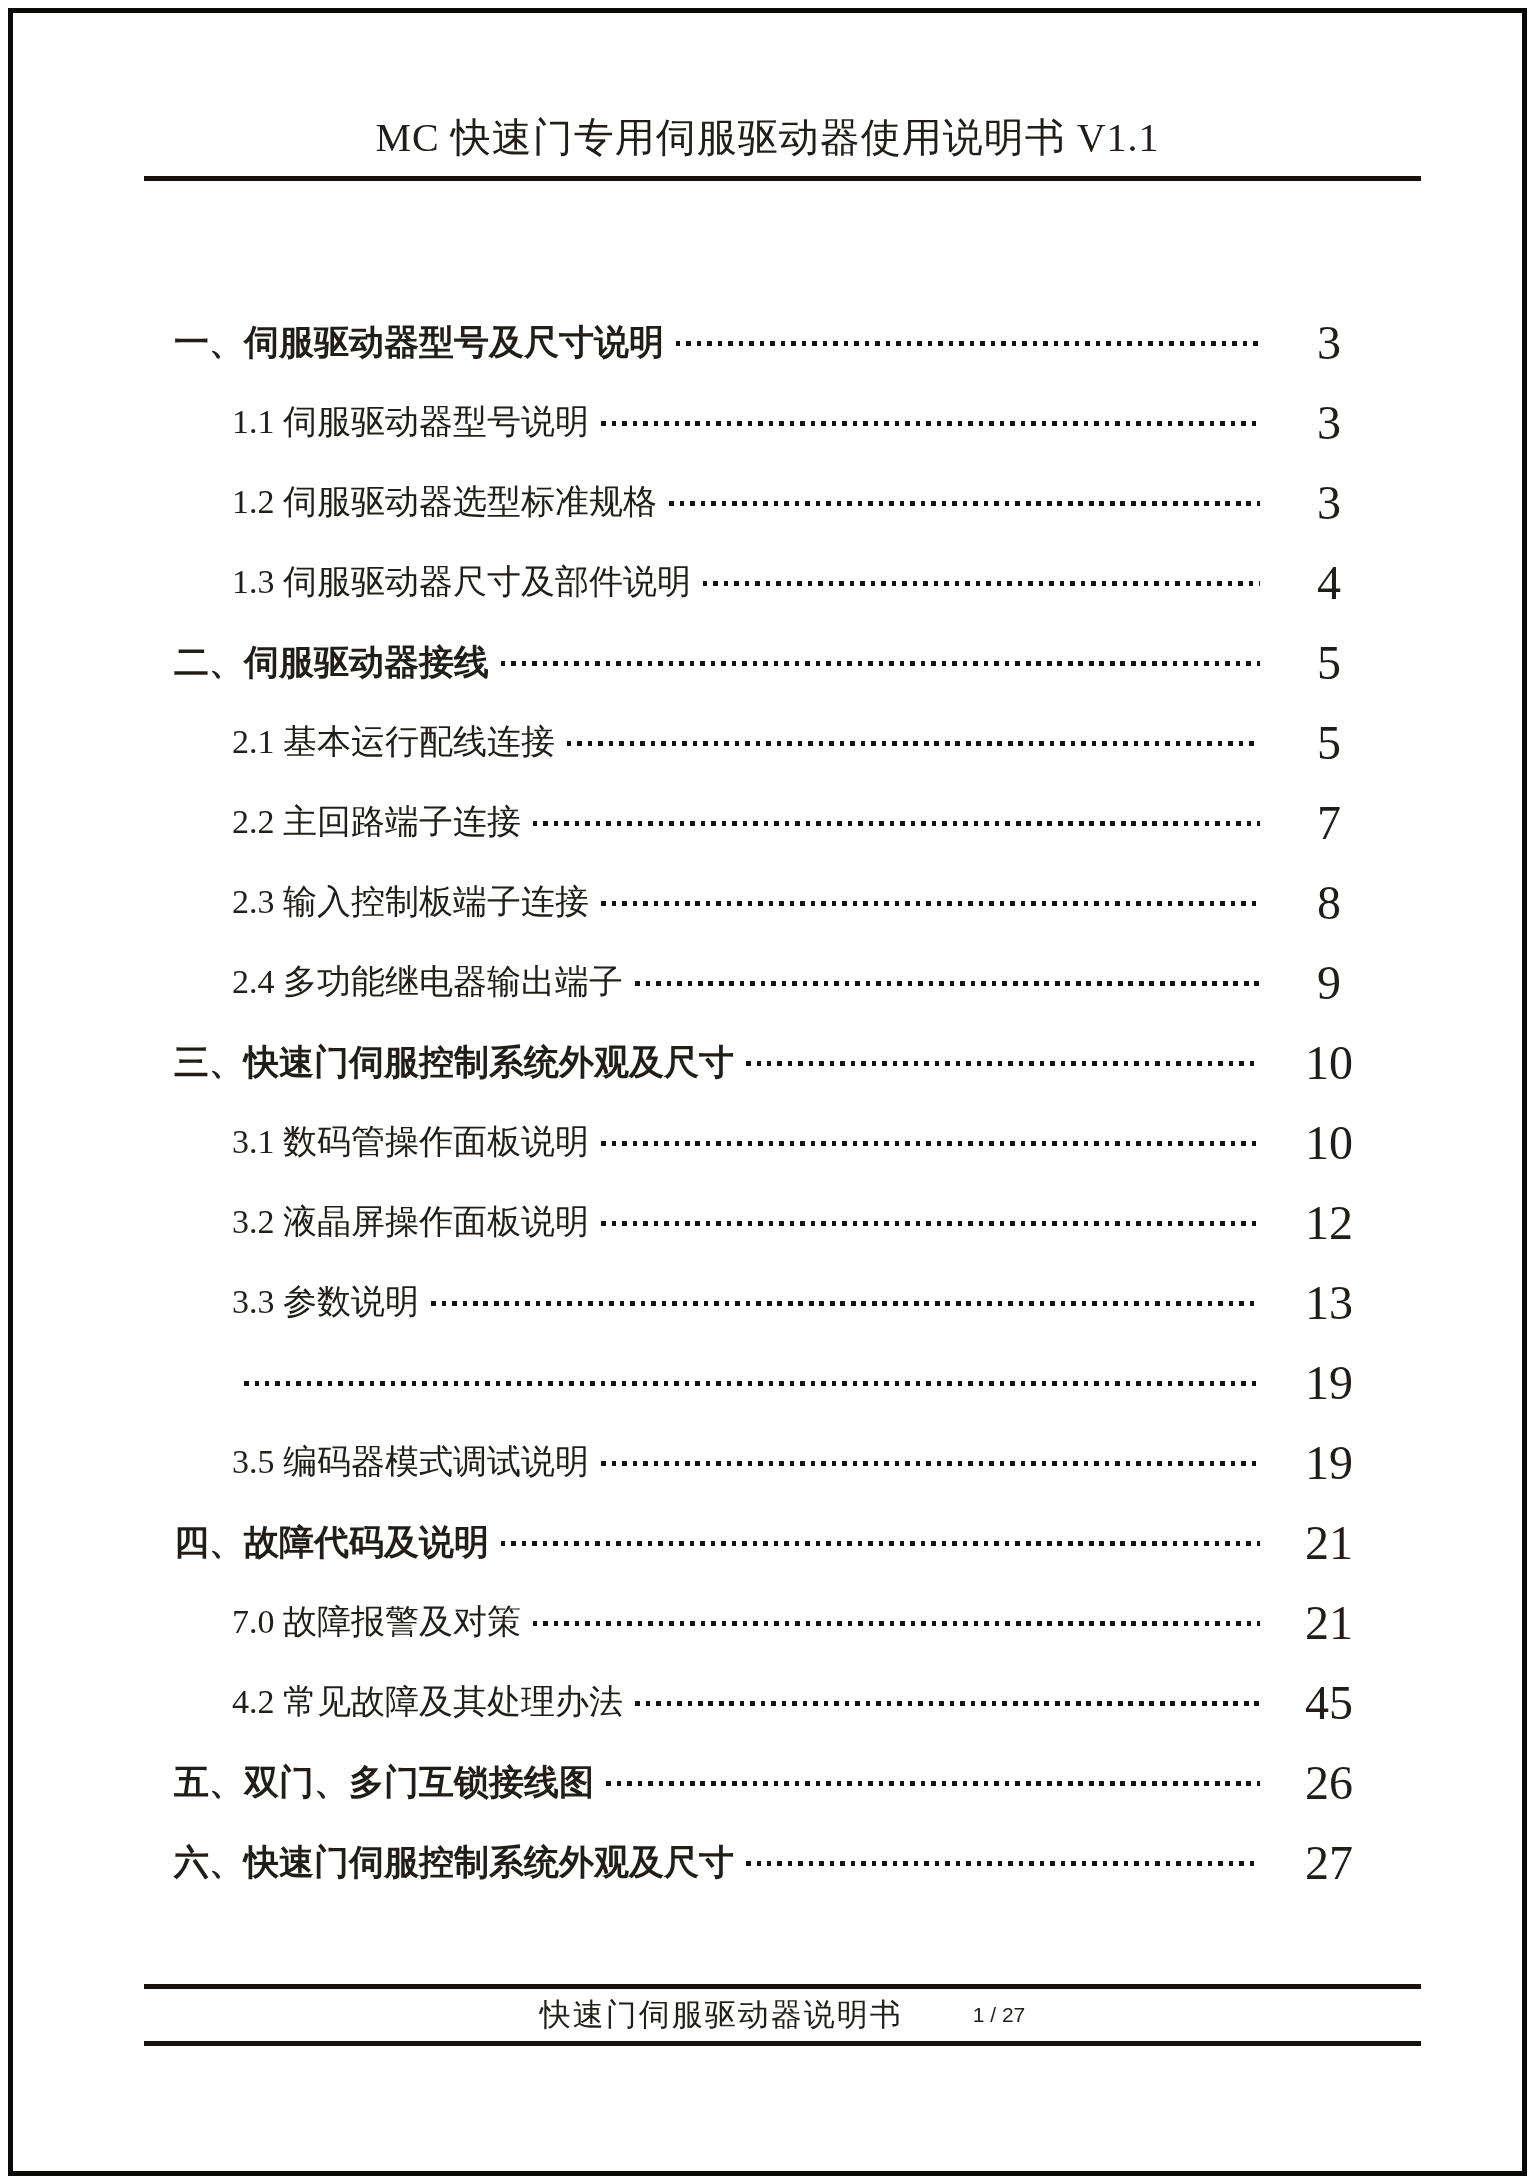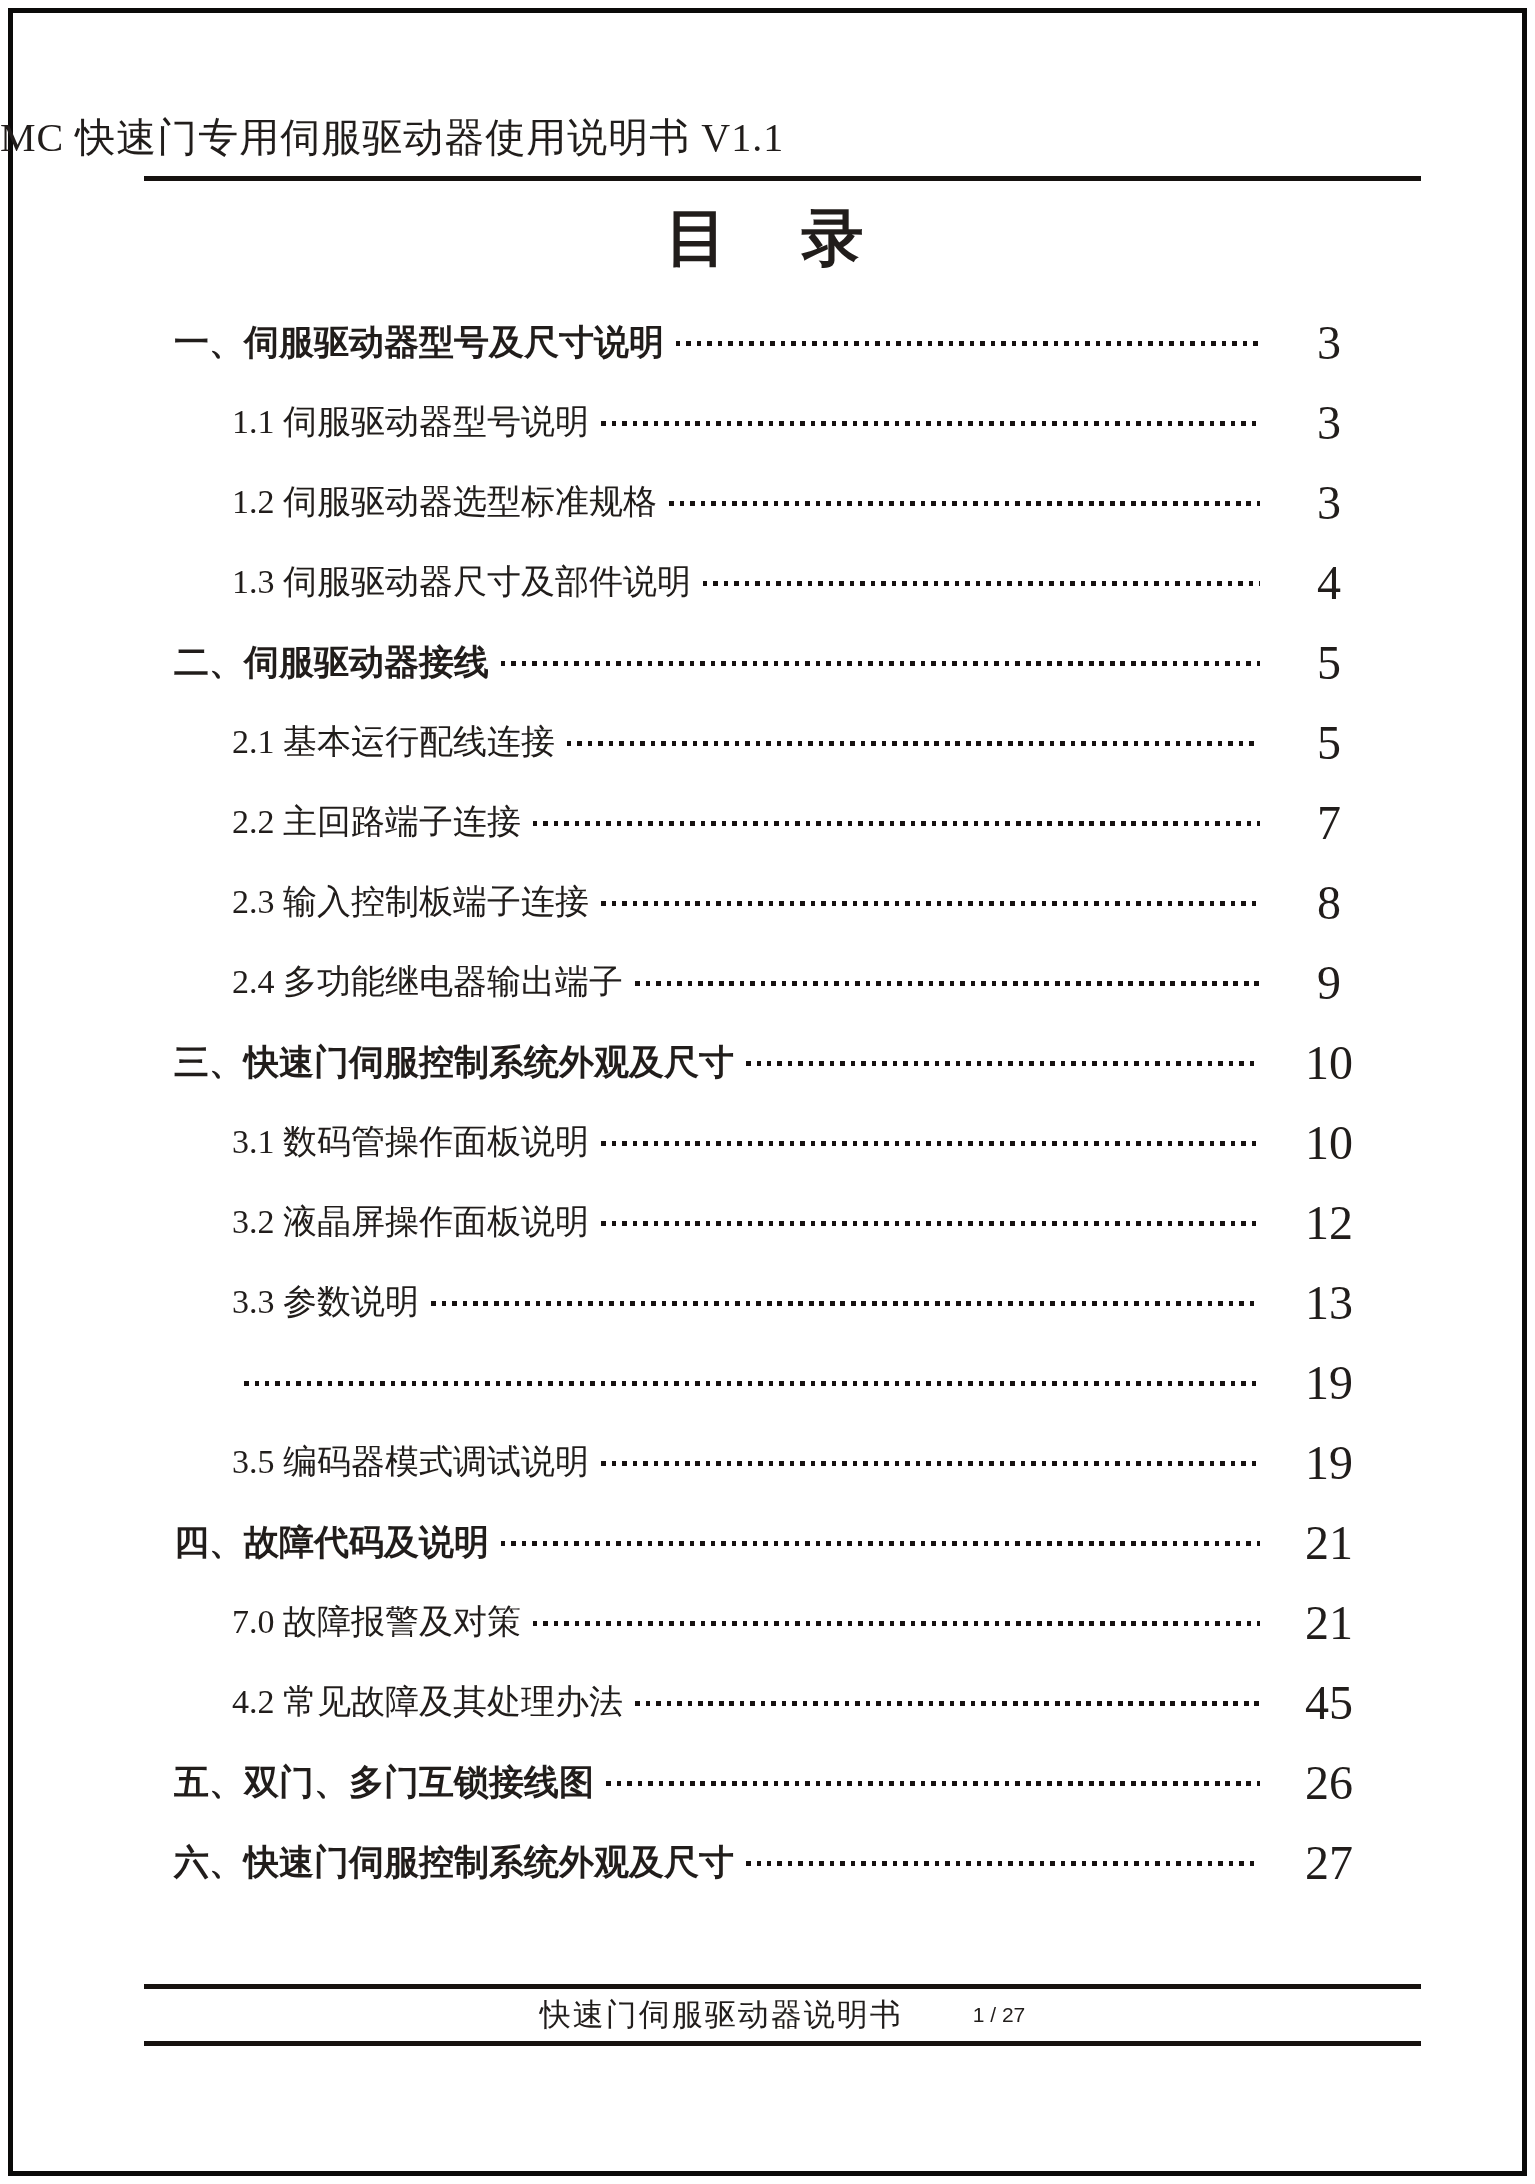--- a/index.html
+++ b/index.html
@@ -3,21 +3,21 @@
 <meta charset="utf-8">
 <style>
   html,body{margin:0;padding:0;background:#ffffff;}
   body{width:1535px;height:2184px;}
   .page{
     position:relative;width:1535px;height:2184px;background:#ffffff;
     font-family:"Liberation Serif","DejaVu Serif",serif;color:#211d1b;overflow:hidden;
   }
   .page-border{position:absolute;inset:8px;border:5px solid #0b0a09;}
   .header-title{
-    position:absolute;top:110px;left:0;width:100%;text-align:left;
+    position:absolute;top:110px;left:0;width:100%;text-align:center;
     font-size:40px;letter-spacing:1px;white-space:nowrap;
   }
   .header-rule{position:absolute;top:176px;left:144px;width:1277px;height:5px;background:#16120f;}
   .toc-title{
     position:absolute;top:196px;left:0;width:100%;margin:0;text-align:center;
     font-size:62px;font-weight:bold;letter-spacing:6px;
   }
   .toc-list{position:absolute;top:302px;left:144px;width:1246px;}
   .toc-row{display:flex;align-items:center;height:80px;}
   .toc-row.level-1{padding-left:30px;font-weight:bold;font-size:35px;}
@@ -38,21 +38,20 @@
 </style>
 </head>
 <body>
 
 <div class="page">
   <div class="page-border"></div>
 
   <div class="header-title">MC 快速门专用伺服驱动器使用说明书 V1.1</div>
   <div class="header-rule"></div>
 
-  <h1 class="toc-title">目　录</h1>
 
   <div class="toc-list">
       <div class="toc-row level-1">
         <span class="toc-label">一、伺服驱动器型号及尺寸说明</span>
         <span class="toc-dots"></span>
         <span class="toc-page">3</span>
       </div>
       <div class="toc-row level-2">
         <span class="toc-label">1.1 伺服驱动器型号说明</span>
         <span class="toc-dots"></span>

